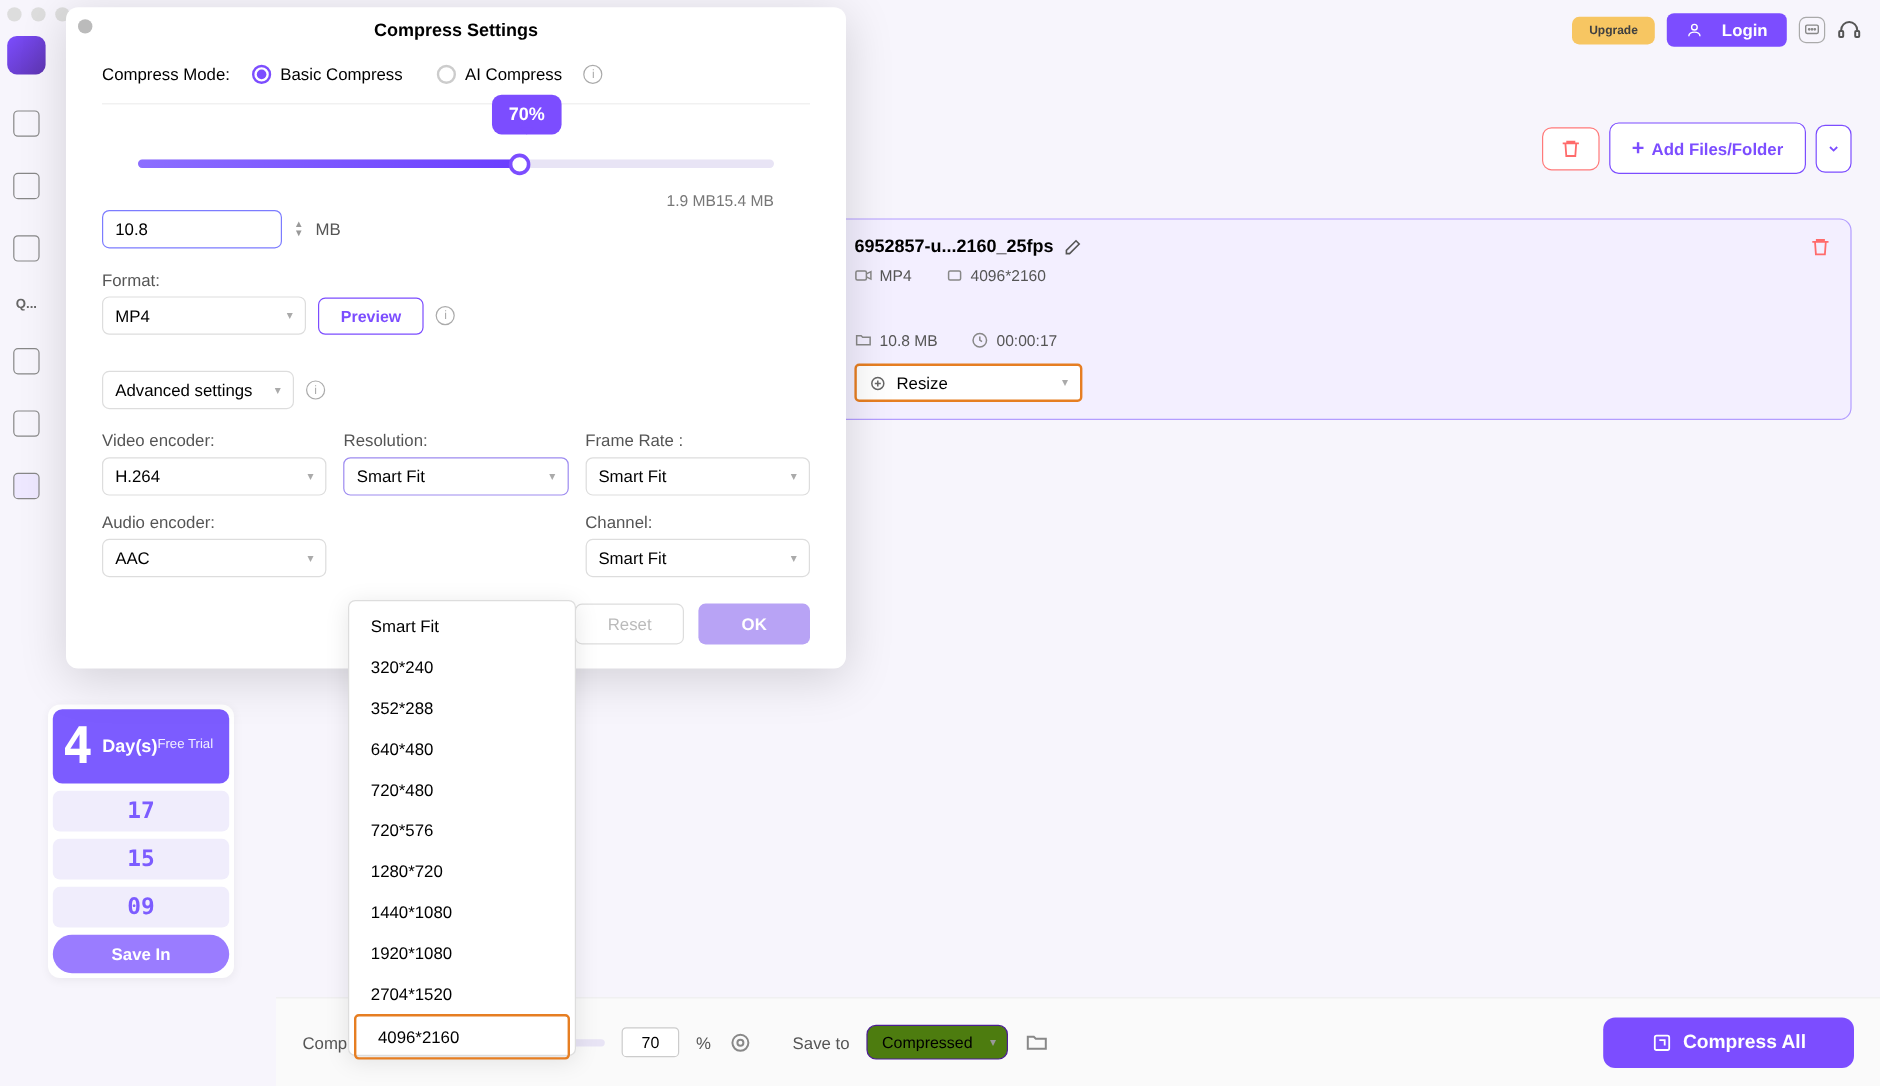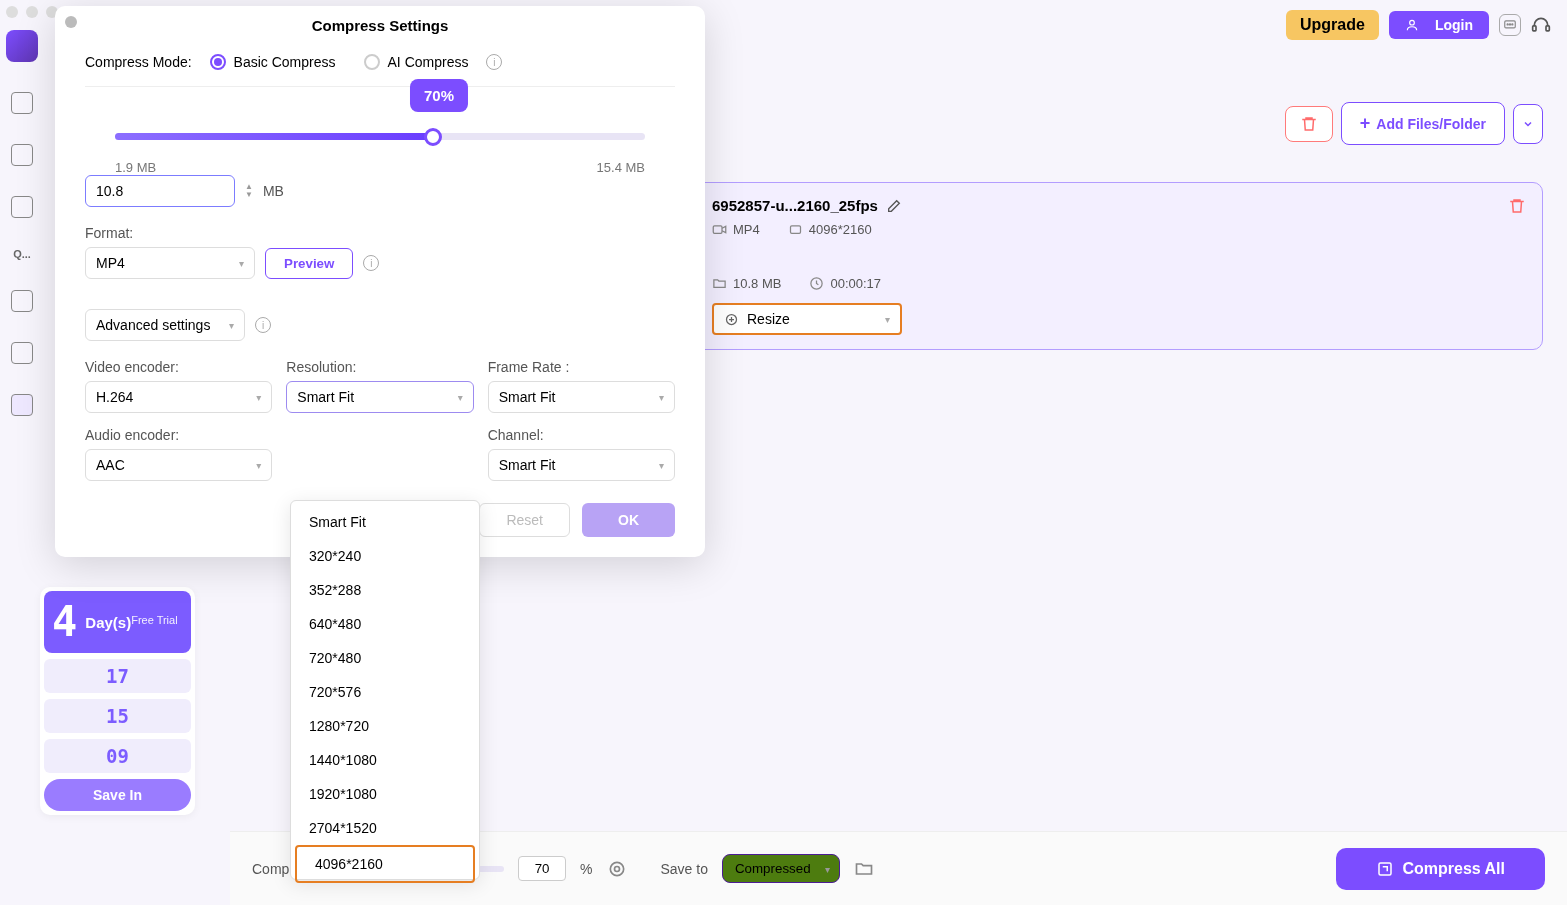--- a/index.html
+++ b/index.html
@@ -4,21 +4,21 @@
 <style>
 * { box-sizing: border-box; margin: 0; padding: 0; font-family: -apple-system, BlinkMacSystemFont, "Segoe UI", sans-serif; }
 body { background: #f7f5fc; width: 1567px; height: 905px; overflow: hidden; position: relative; }
 
 
 .mac-dots { position: absolute; top: 6px; left: 6px; display: flex; gap: 8px; z-index: 50; }
 .mac-dot { width: 12px; height: 12px; border-radius: 50%; background: #ddd; }
 
 
 .top-header { position: absolute; top: 0; left: 0; right: 0; height: 50px; display: flex; align-items: center; justify-content: flex-end; padding-right: 16px; gap: 10px; }
-.btn-upgrade { background: #f7c662; border: none; border-radius: 6px; padding: 6px 14px; font-weight: bold; font-size: 16px; color: #000000; cursor: pointer; }
+.btn-upgrade { background: #f7c662; border: none; border-radius: 6px; padding: 6px 14px; font-weight: bold; font-size: 10px; color: #404040; cursor: pointer; }
 .btn-login { background: #7c4dff; border: none; border-radius: 6px; padding: 6px 16px; font-weight: bold; font-size: 14px; color: #fff; cursor: pointer; display: flex; align-items: center; gap: 16px; }
 .hdr-icon { width: 22px; height: 22px; border: 1px solid #aaa; border-radius: 6px; display: flex; align-items: center; justify-content: center; font-size: 11px; color: #888; cursor: pointer; }
 
 
 .sidebar { position: absolute; left: 0; top: 0; bottom: 0; width: 44px; display: flex; flex-direction: column; align-items: center; gap: 30px; padding-top: 30px; }
 .logo { width: 32px; height: 32px; border-radius: 8px; background: linear-gradient(135deg, #7c4dff, #5e35b1); }
 .side-icon { width: 22px; height: 22px; border: 1.5px solid #888; border-radius: 4px; cursor: pointer; }
 .side-label { font-size: 11px; color: #666; font-weight: bold; }
 
 
@@ -68,21 +68,21 @@
 .radio.checked::after { content: ""; width: 8px; height: 8px; background: #7c4dff; border-radius: 50%; position: absolute; top: 2px; left: 2px; }
 hr.sep { border: none; border-top: 1px solid #eee; margin: 4px 0 26px 0; }
 
 
 .slider-wrap { position: relative; padding: 20px 30px 0 30px; margin-bottom: 14px; }
 .slider-track { height: 7px; border-radius: 4px; background: #e8e4f5; position: relative; }
 .slider-fill { height: 100%; width: 60%; background: linear-gradient(90deg, #8c6eff, #6a3dff); border-radius: 4px; }
 .slider-thumb { position: absolute; top: 50%; left: 60%; width: 18px; height: 18px; background: #fff; border: 3px solid #7c4dff; border-radius: 50%; transform: translate(-50%, -50%); cursor: pointer; }
 .slider-badge { position: absolute; top: -34px; left: 60%; transform: translateX(-50%); background: #7c4dff; color: #fff; font-weight: bold; font-size: 15px; padding: 8px 14px; border-radius: 8px; }
 .slider-badge::after { content: ""; position: absolute; bottom: -6px; left: 50%; transform: translateX(-50%); border: 6px solid transparent; border-top-color: #7c4dff; }
-.slider-labels { display: flex; justify-content: space-between; padding: 6px 30px 0 30px; font-size: 13px; color: #777; }
+.slider-labels { display: flex; justify-content: flex-end; padding: 6px 30px 0 30px; font-size: 13px; color: #777; }
 
 
 .form-label { font-size: 14px; color: #555; margin-top: 18px; margin-bottom: 6px; }
 .row { display: flex; align-items: center; gap: 10px; }
 .txt-input { border: 1.5px solid #7c7cff; border-radius: 6px; padding: 7px 10px; width: 150px; font-size: 14px; }
 .stepper { display: flex; flex-direction: column; gap: 0; font-size: 8px; color: #999; cursor: pointer; line-height: 8px; }
 .unit { font-size: 14px; color: #555; }
 .dd { border: 1px solid #ddd; border-radius: 6px; padding: 7px 30px 7px 10px; min-width: 170px; font-size: 14px; position: relative; background: #fff; cursor: pointer; }
 .dd.active { border-color: #9d8bf0; }
 .dd::after { content: "▾"; position: absolute; right: 10px; top: 50%; transform: translateY(-50%); font-size: 10px; color: #aaa; }

